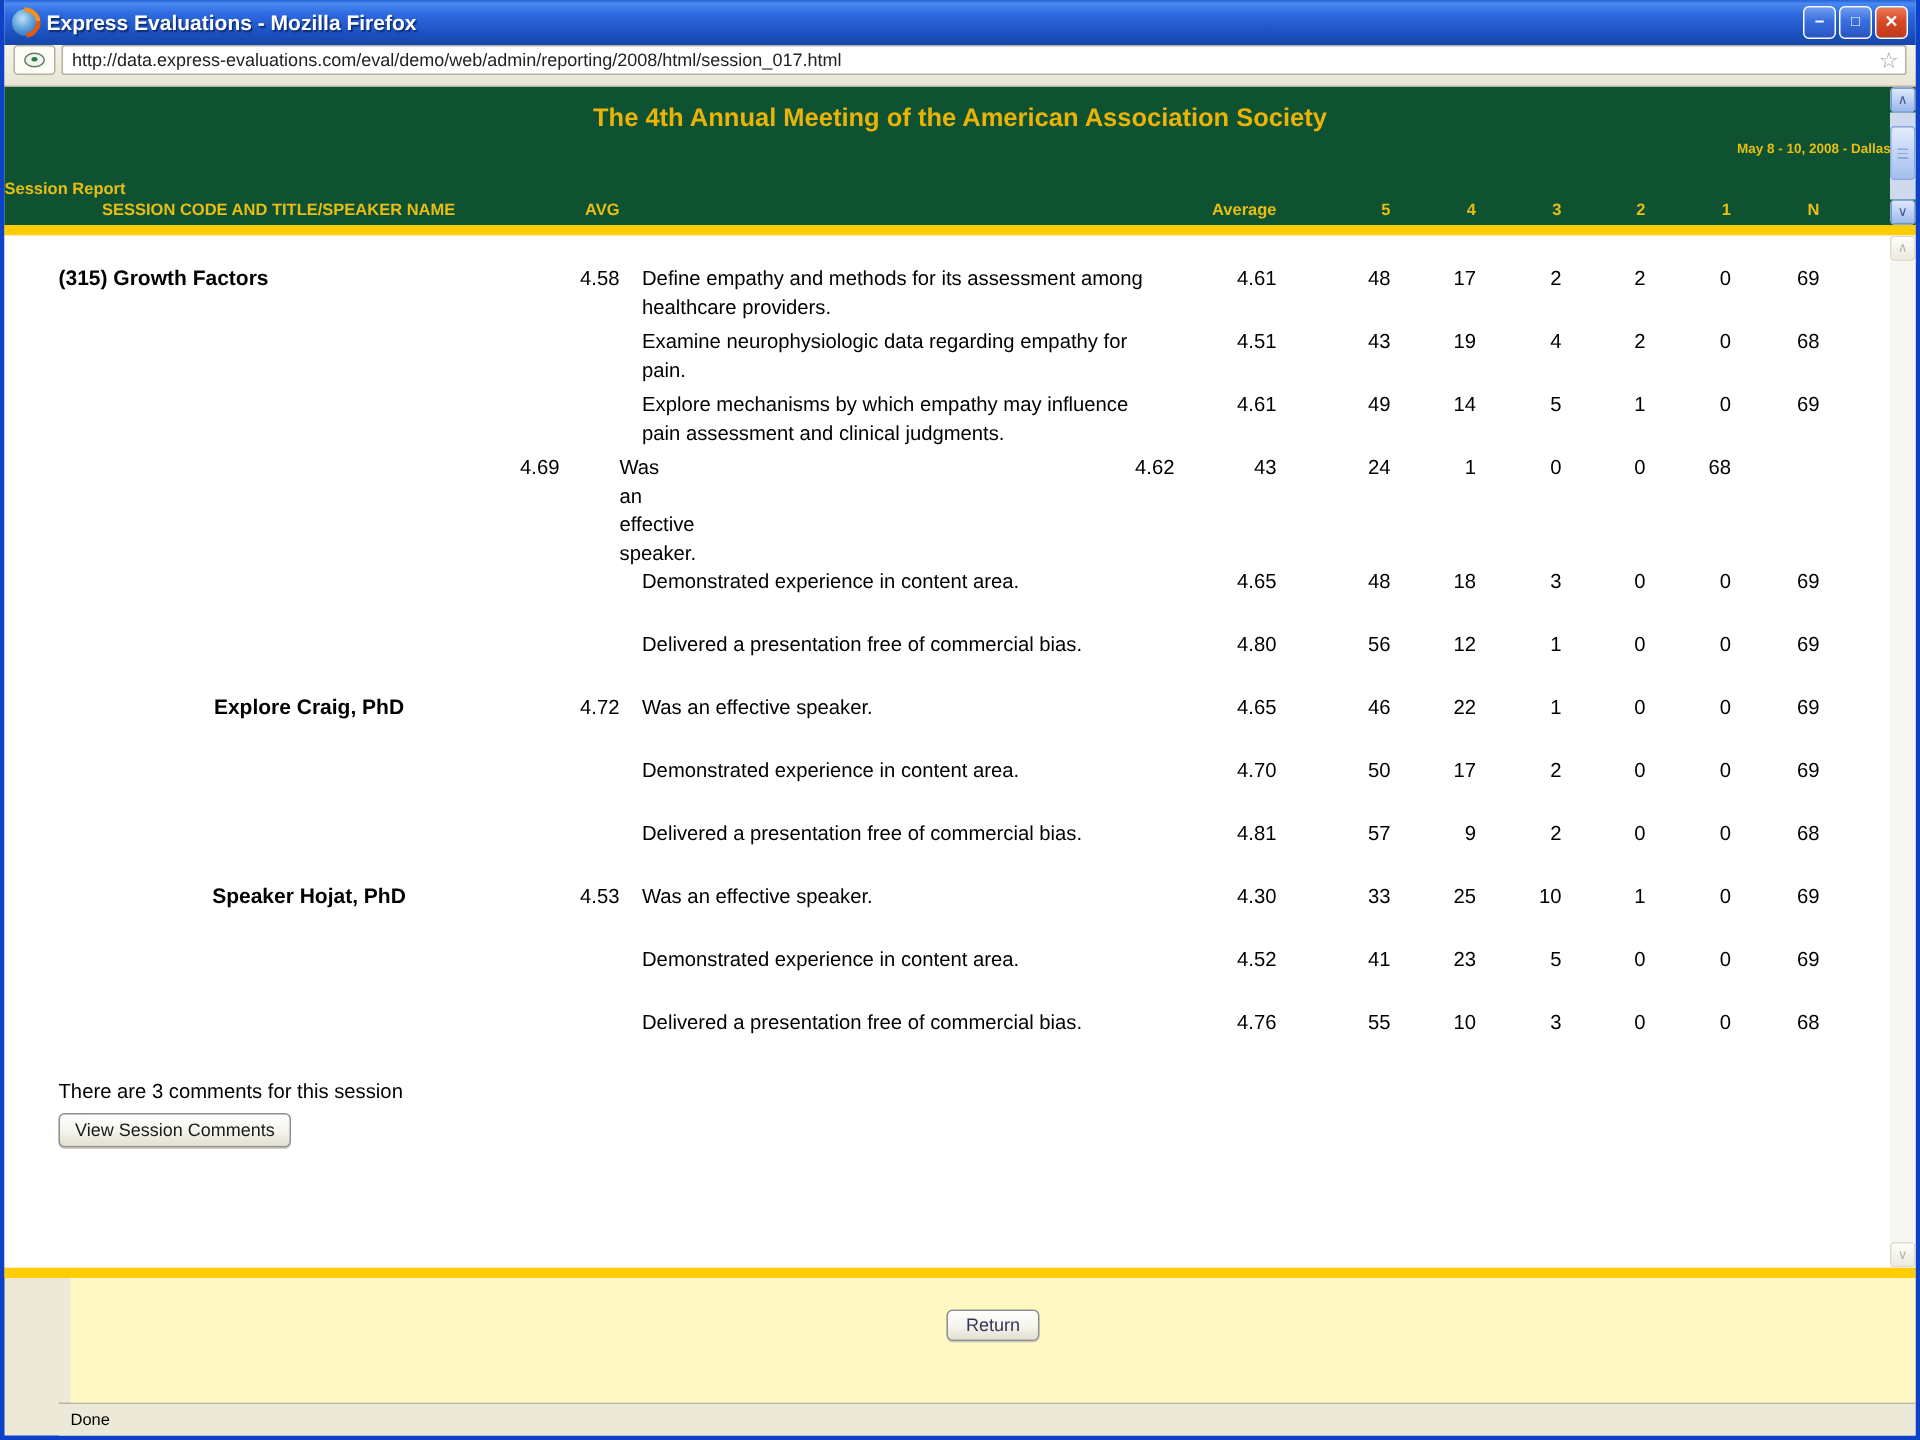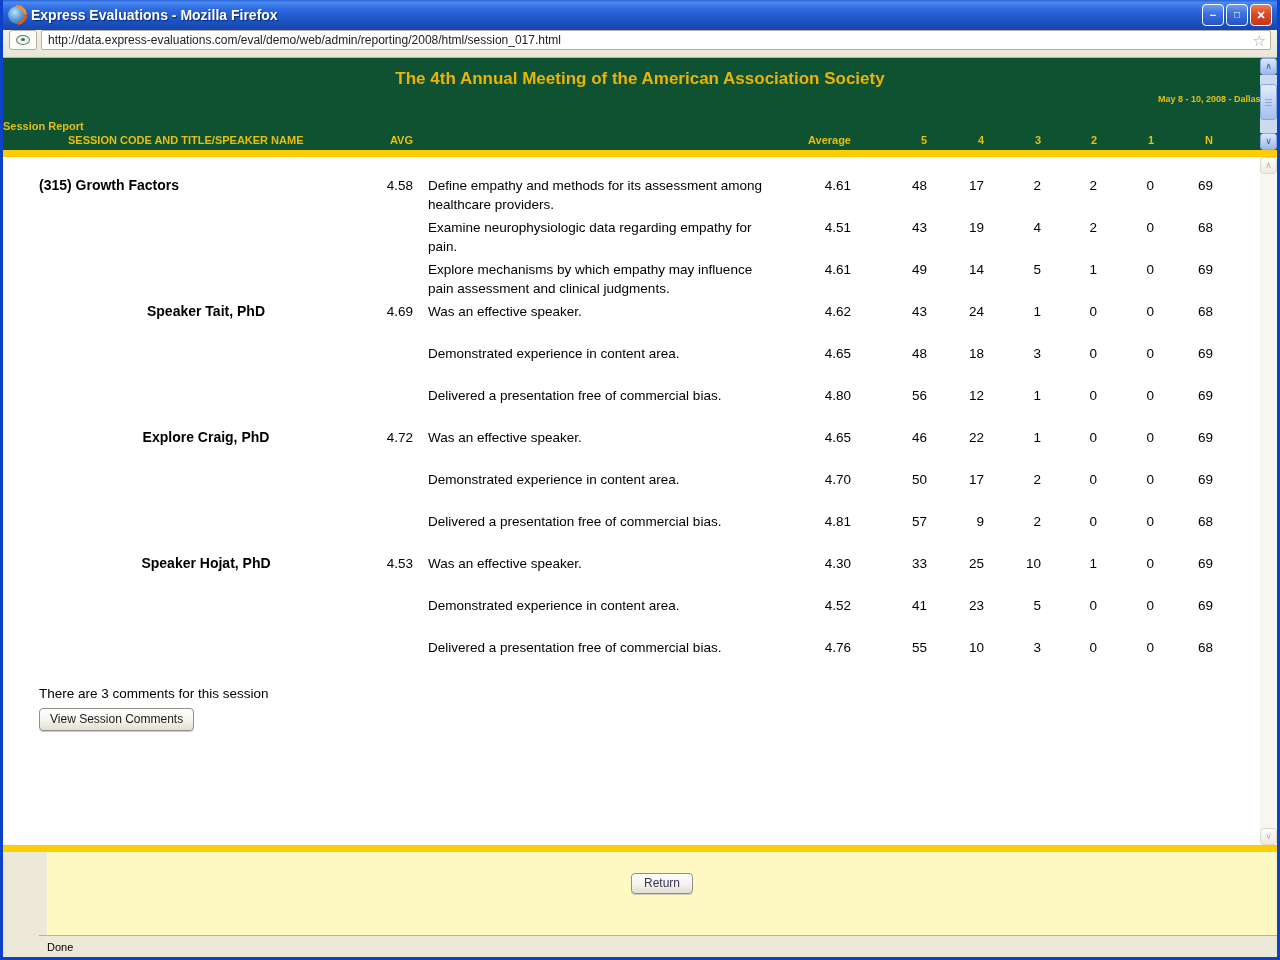--- a/index.html
+++ b/index.html
@@ -202,21 +202,20 @@
     <div class="num">49</div>
     <div class="num">14</div>
     <div class="num">5</div>
     <div class="num">1</div>
     <div class="num">0</div>
     <div class="num">69</div>
   </div>
 
   <div class="grid trow">
     <div></div>
-    <div class="name speaker">Speaker Tait, PhD</div>
     <div class="num">4.69</div>
     <div></div>
     <div class="question">Was an effective speaker.</div>
     <div class="num">4.62</div>
     <div class="num">43</div>
     <div class="num">24</div>
     <div class="num">1</div>
     <div class="num">0</div>
     <div class="num">0</div>
     <div class="num">68</div>

